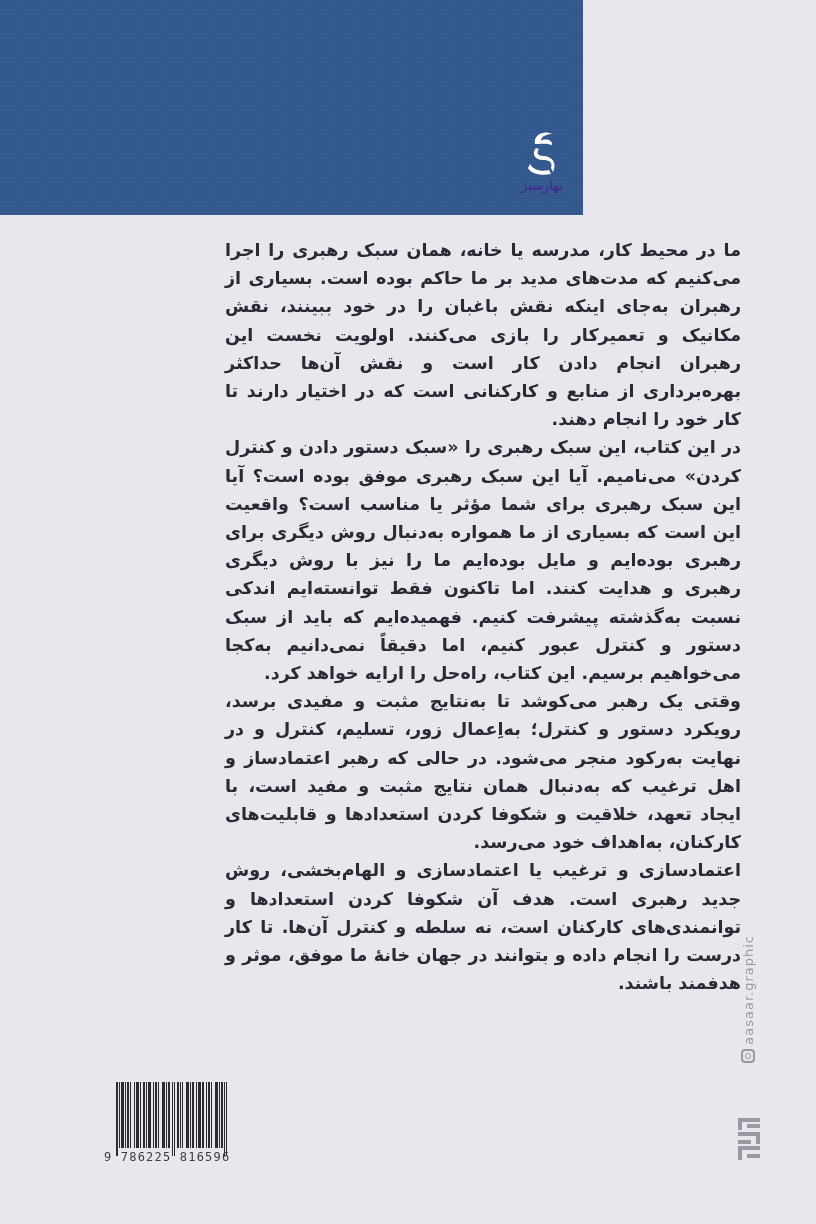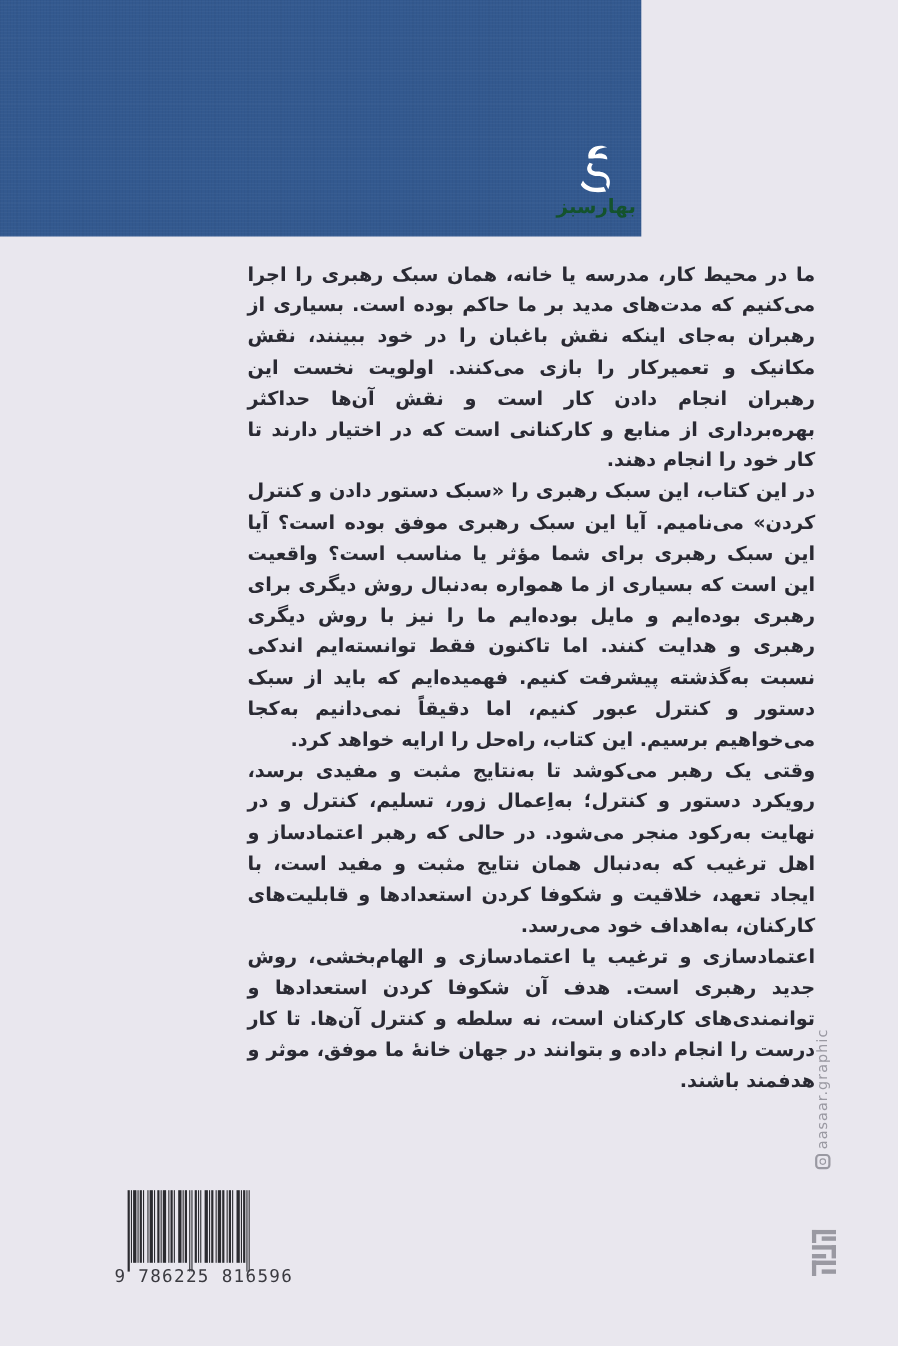--- a/index.html
+++ b/index.html
@@ -13,37 +13,37 @@
       background: #33598f;
       background-image: repeating-linear-gradient(0deg, rgba(255,255,255,0.025) 0 1px, transparent 1px 3px),
                         repeating-linear-gradient(90deg, rgba(0,0,0,0.03) 0 1px, transparent 1px 3px);
     }
     .publisher-logo {
       position: absolute; left: 519px; top: 128px; width: 46px; height: 80px;
       display: flex; flex-direction: column; align-items: center;
     }
     .publisher-logo svg { width: 30px; height: 48px; }
     .publisher-name {
-      color: #14532d; font-size: 18px; font-weight: bold; margin-top: 2px;
+      color: #4c1d95; font-size: 13px; font-weight: normal; margin-top: 2px;
       direction: rtl; white-space: nowrap;
     }
     .blurb {
       position: absolute; left: 225px; top: 236px; width: 516px;
       direction: rtl; text-align: justify; text-align-last: right;
       font-size: 17.5px; line-height: 28.2px; font-weight: bold;
       color: #2a2a33;
     }
     .blurb p { margin: 0; }
     .barcode {
       position: absolute; left: 104px; top: 1082px; width: 142px; height: 92px;
     }
     .barcode-bars { display: flex; height: 66px; align-items: stretch; padding-left: 12px; }
     .barcode-bars span { display: block; background: #2b2b30; margin-right: 1px; }
     .barcode-digits {
-      font-family: "DejaVu Sans Mono", monospace; font-size: 16px; color: #3a3a40;
+      font-family: "DejaVu Sans Mono", monospace; font-size: 12px; color: #3a3a40;
       letter-spacing: 1.2px; margin-top: 2px; white-space: nowrap;
     }
     .designer-credit {
       position: absolute; left: 737px; top: 935px; width: 22px; height: 180px;
       display: flex; flex-direction: column; align-items: center;
     }
     .designer-text {
       writing-mode: vertical-rl; transform: rotate(180deg);
       font-size: 13px; color: #9a99a2; letter-spacing: 1px; white-space: nowrap;
     }

